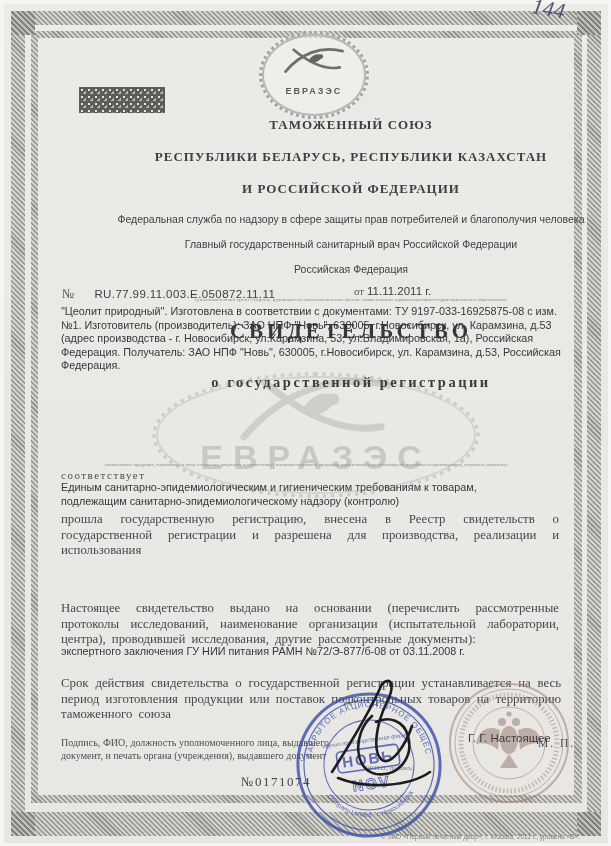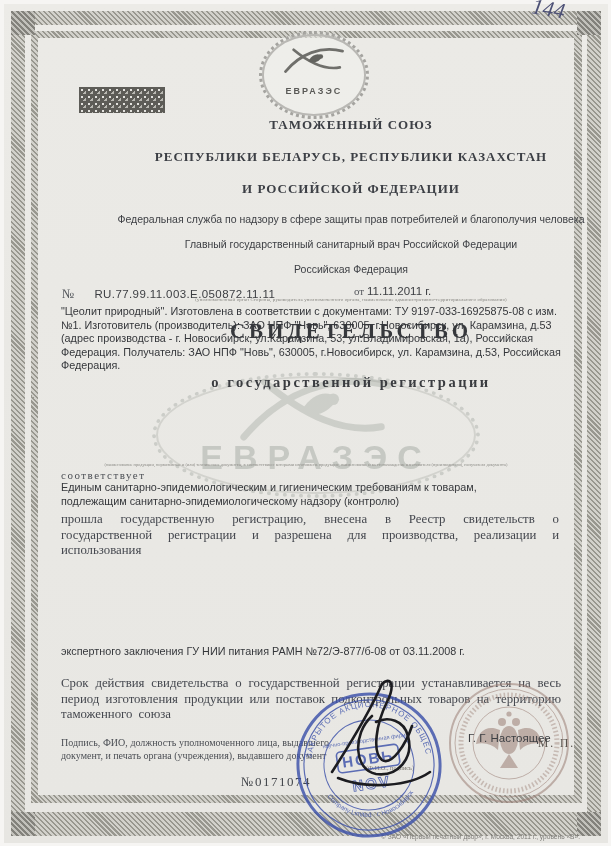--- a/index.html
+++ b/index.html
@@ -153,20 +153,21 @@
       <div class="org">ЕВРАЗЭС</div>
     </div>
     <div id="fineprint2">(наименование продукции, нормативные и (или) технические документы, в соответствии с которыми изготовлена продукция, наименование и местонахождение изготовителя (производителя), получателя документа)</div>
 
     <div id="compliance" class="txt">
       <div class="seriflabel">соответствует</div>
       <div class="sanstext">Единым санитарно-эпидемиологическим и гигиеническим требованиям к товарам, подлежащим санитарно-эпидемиологическому надзору (контролю)</div>
     </div>
 
     <div id="regstat" class="serifpar txt">прошла государственную регистрацию, внесена в Реестр свидетельств о государственной регистрации и разрешена для производства, реализации и использования</div>
+    <div id="basis" class="serifpar txt">Настоящее свидетельство выдано на основании (перечислить рассмотренные протоколы исследований, наименование организации (испытательной лаборатории, центра), проводившей исследования, другие рассмотренные документы):</div>
     <div id="basisval" class="sanstext txt">экспертного заключения ГУ НИИ питания РАМН №72/Э-877/б-08 от 03.11.2008 г.</div>
     <div id="validity" class="serifpar txt">Срок действия свидетельства о государственной регистрации устанавливается на весь период изготовления продукции или поставок подконтрольных товаров на территорию таможенного союза</div>
 
     <div id="sigcaption" class="txt">Подпись, ФИО, должность уполномоченного лица, выдавшего документ, и печать органа (учреждения), выдавшего документ</div>
     <div id="blanknum" class="txt">№0171074</div>
 
     <svg id="companystamp" viewBox="0 0 150 150">
       <defs>
         <path id="arcTop" d="M17,75 A58,58 0 1 1 133,75" fill="none"></path>
         <path id="arcBot" d="M23,75 A52,52 0 0 0 127,75" fill="none"></path>

